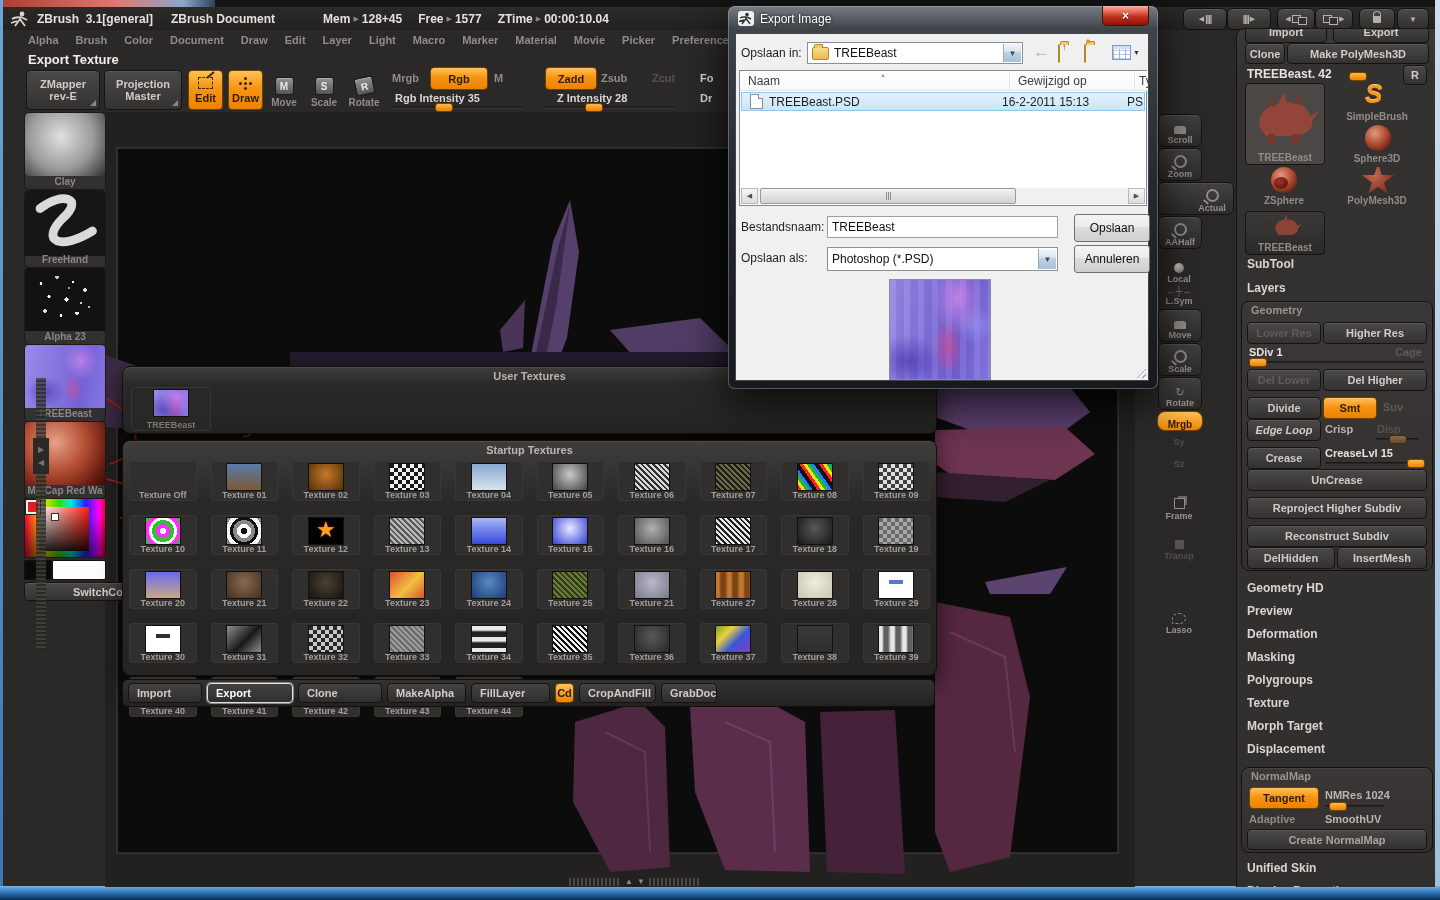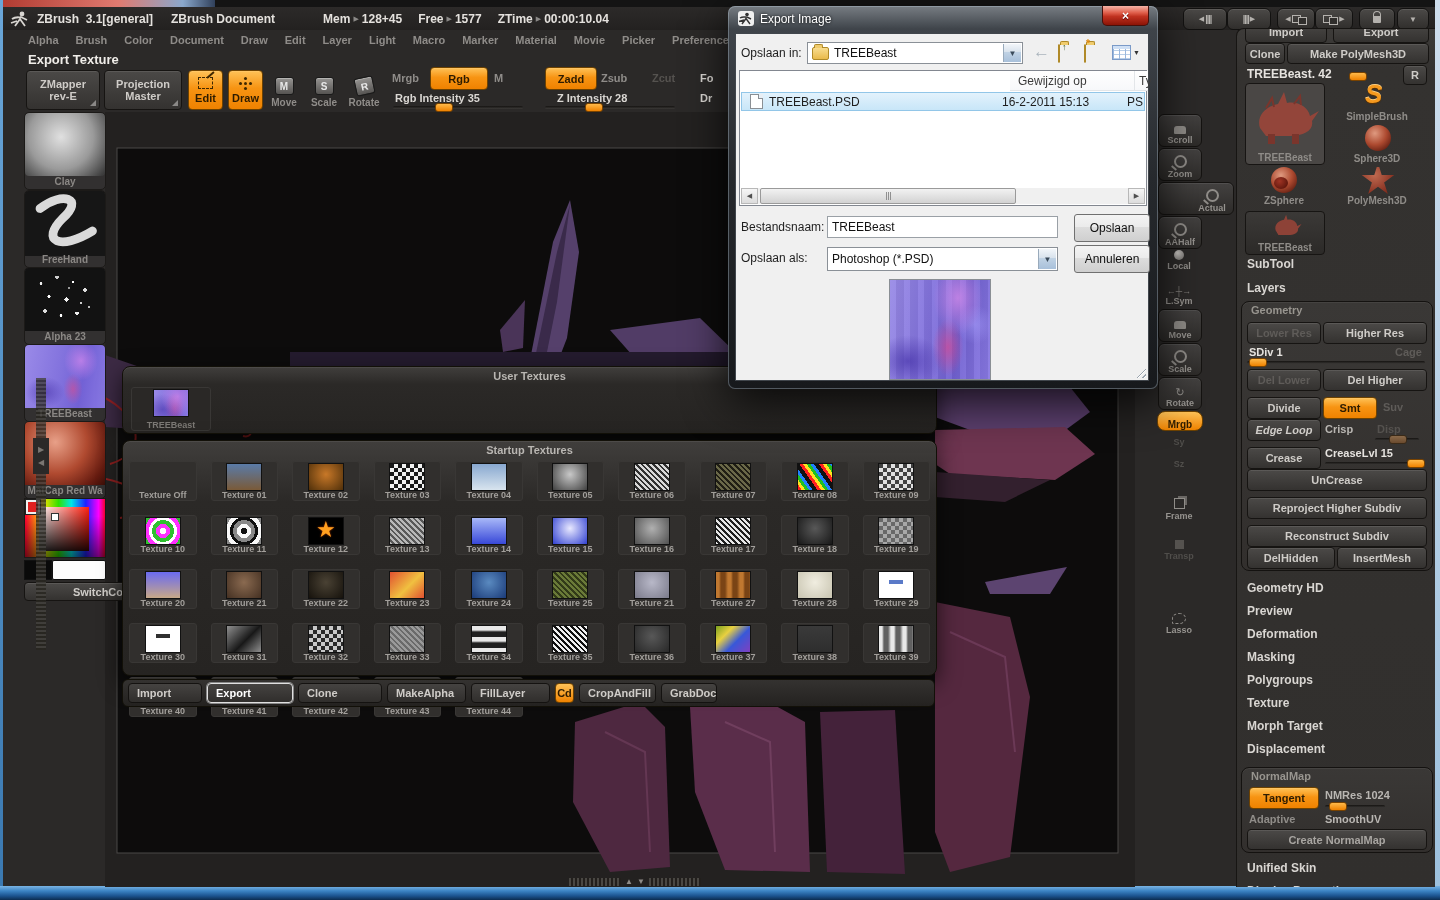--- a/index.html
+++ b/index.html
@@ -562,21 +562,21 @@
       <span class="cap">Zoom</span>
     </div>
     <div class="rtool btn" style="top: 182px; height: 31px; padding-left: 32px;">
       <span class="ic-mag"></span>
       <span class="cap">Actual</span>
     </div>
     <div class="rtool btn" style="top: 216px; height: 31px;">
       <span class="ic-mag"></span>
       <span class="cap">AAHalf</span>
     </div>
-    <div class="rtool" style="top: 244px; height: 28px;">
+    <div class="rtool" style="top: 260px; height: 28px; justify-content: center;">
       <span class="ic-ball"></span>
       <span class="cap">Local</span>
     </div>
     <div class="rtool" style="top: 285px; height: 22px;">
       <span class="ic-lsym">←┼→</span>
       <span class="cap">L.Sym</span>
     </div>
     <div class="rtool btn" style="top: 309px; height: 31px;">
       <span class="ic-hand"></span>
       <span class="cap">Move</span>
@@ -777,20 +777,24 @@
     </div>
     <div class="abs" style="left:376px;top:11px;display:flex;align-items:center;gap:2px;">
       <span style="display:block;width:17px;height:13px;border:1px solid #7a9ac8;background:
         linear-gradient(#cfe0f5 0 3px, transparent 3px),
         repeating-linear-gradient(90deg,#9ab8dd 0 1px,transparent 1px 6px),
         repeating-linear-gradient(180deg,#b8cfe8 0 1px,transparent 1px 4px),#fff;"></span>
       <span style="font-size:7px;color:#333;">▼</span>
     </div>
 
     <div id="dlg-list">
+      <div class="lhead" style="left:0;width:270px;">
+        <span>Naam</span>
+        <span style="position:absolute;left:140px;top:1px;font-size:6px;color:#7fa8c8;">▲</span>
+      </div>
       <div class="lhead" style="left:270px;width:125px;">Gewijzigd op</div>
       <div class="lhead" style="left:395px;width:13px;border-right:none;padding-left:4px;">Ty</div>
       <div id="sel-row">
         <span class="page"></span>
         <span style="font-size:12px;color:#1e1e1e;width:233px;">TREEBeast.PSD</span>
         <span style="font-size:12px;color:#1e1e1e;width:125px;">16-2-2011 15:13</span>
         <span style="font-size:12px;color:#1e1e1e;">PS</span>
       </div>
       <div id="hscroll">
         <div class="sarrow" style="left:0;">◀</div>

